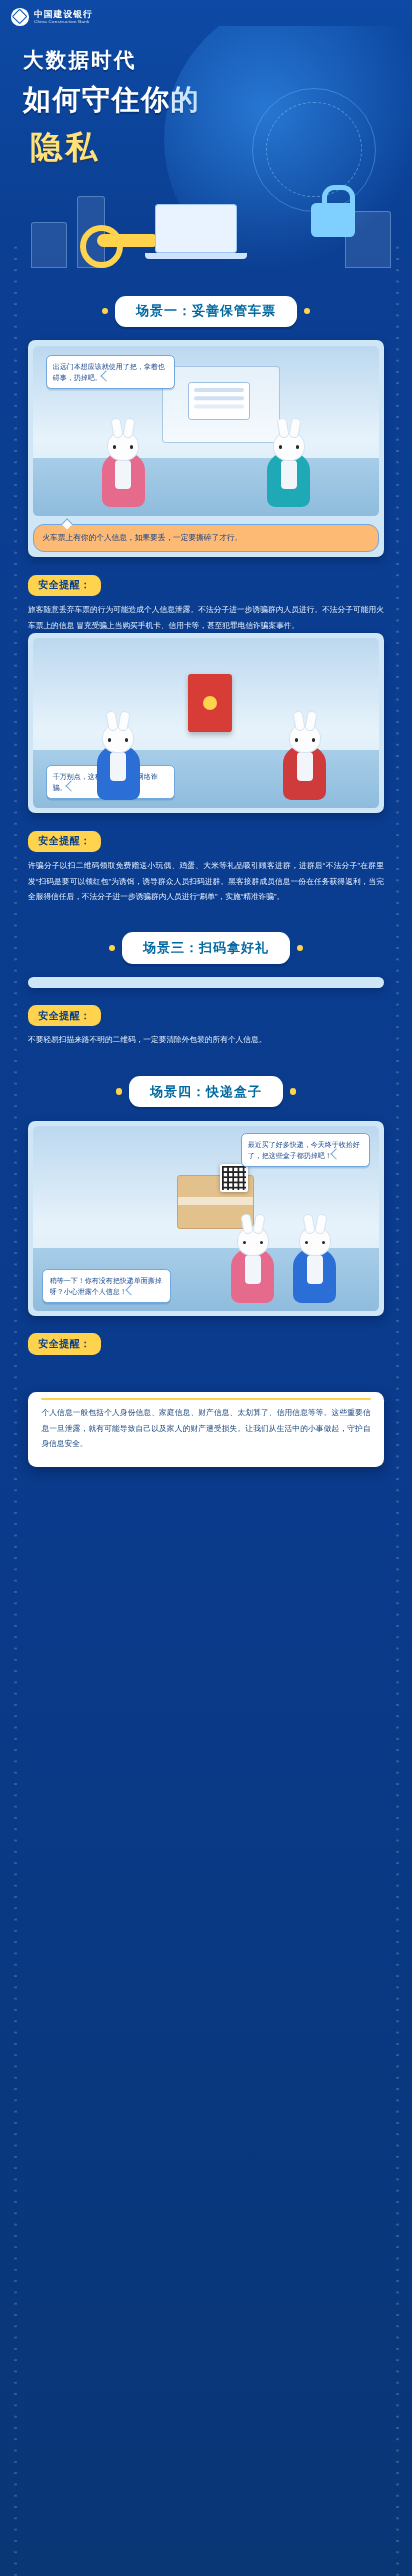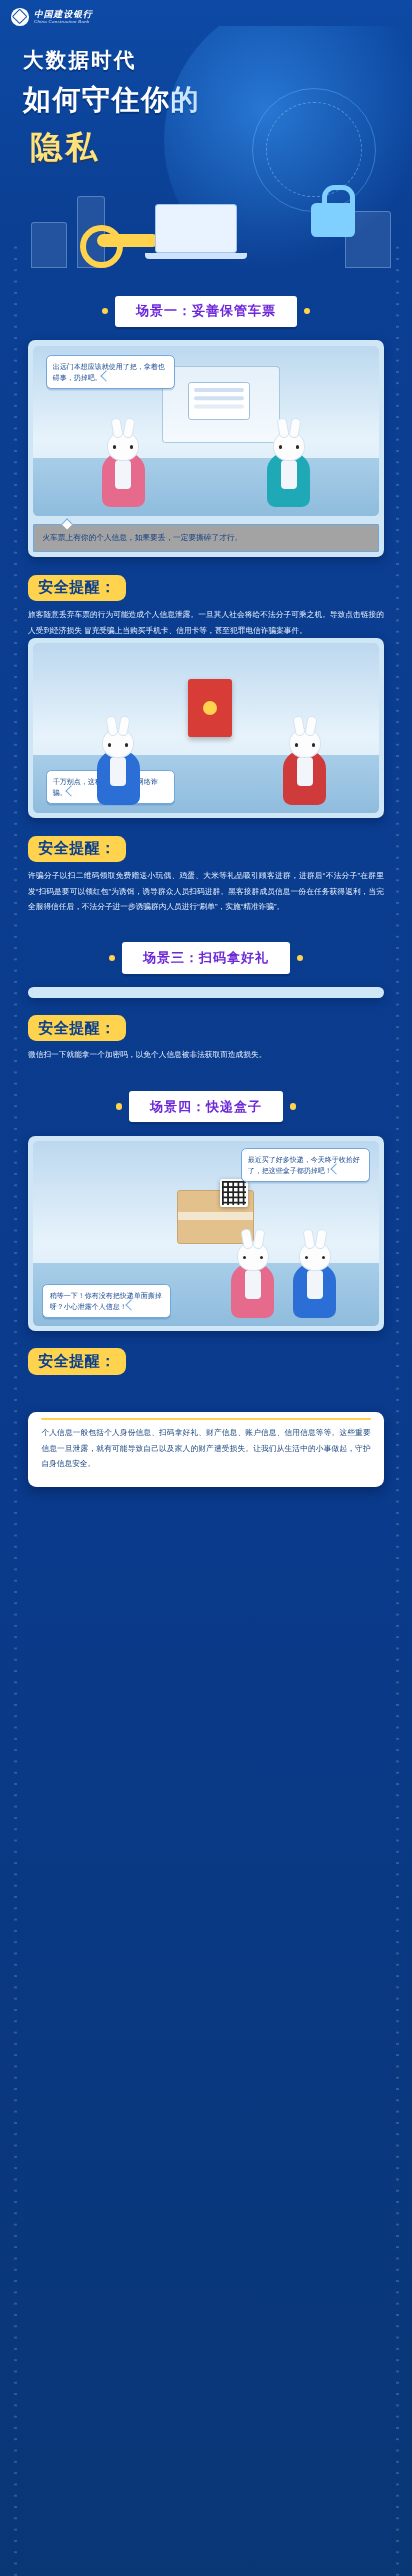--- a/index.html
+++ b/index.html
@@ -47,21 +47,21 @@
     position: relative;
     flex: none;
   }
   .brand-logo::before {
     content: "";
     position: absolute; inset: 3.1px;
     border: 1.5px solid #0a57b5;
     border-radius: 1px;
     transform: rotate(45deg);
   }
-  .brand-text { line-height: 1.15; font-style: italic; }
+  .brand-text { line-height: 1.15; }
   .brand-cn { font-size: 8.8px; font-weight: bold; letter-spacing: 1px; }
   .brand-en { font-size: 4.4px; letter-spacing: 0.3px; opacity: .85; }
 
   .hero {
     position: relative;
     height: 242px;
     padding: 20.6px 0 0 23px;
     overflow: hidden;
   }
   .hero-glow {
@@ -172,26 +172,26 @@
   
   .scene { position: relative; z-index: 4; padding: 0 28px; }
   .scene-title-wrap {
     display: flex;
     justify-content: center;
     margin: 28px 0 13.4px;
   }
   .scene-title {
     position: relative;
     background: #ffffff;
-    color: #6d28d9;
+    color: #0369a1;
     font-size: 13px;
     font-weight: bold;
     letter-spacing: 1px;
     padding: 6.7px 20.6px;
-    border-radius: 3px;
+    border-radius: 11px;
     box-shadow: 0 2.6px 0 rgba(5,35,85,.35);
     white-space: nowrap;
   }
   .scene-title::before,
   .scene-title::after {
     content: "";
     position: absolute;
     top: 50%;
     width: 6.2px; height: 6.2px;
     margin-top: -3.1px;
@@ -320,43 +320,43 @@
     font-size: 7px;
     line-height: 1.6;
     padding: 4.6px 6.2px;
   }
 
   .scene-note {
     margin: 8.2px 0 0;
     font-size: 7.7px;
     line-height: 1.8;
     color: #133f84;
-    background: #a3a3a3;
+    background: #fdba74;
     border: 1px solid #6fa7de;
-    border-radius: 1px;
+    border-radius: 11px;
     padding: 6.2px 8.2px;
     position: relative;
   }
   .scene-note::after {
     content: "";
     position: absolute;
     top: -4.6px; left: 29px;
     width: 7.2px; height: 7.2px;
     background: #fff;
     border-left: 1px solid #6fa7de;
     border-top: 1px solid #6fa7de;
     transform: rotate(45deg);
   }
 
   
   .tip-head {
     display: inline-block;
     background: #ffd34d;
     color: #0a3f8f;
-    font-size: 15px;
+    font-size: 10px;
     font-weight: bold;
     letter-spacing: 0.5px;
     padding: 3.6px 10.3px;
     border-radius: 8.2px;
     margin: 17.5px 0 6.2px;
     text-align: right;
   }
   .tip-body {
     font-size: 7.7px;
     line-height: 2;
@@ -519,21 +519,21 @@
               <i></i>
             </div>
           <div class="body"></div>
         </div>
         <div class="bubble inline" style="left:12.4px;top:9.3px;">出远门本想应该就使用了把，拿着也碍事，扔掉吧。</div>
       </div>
       <div class="scene-note">火车票上有你的个人信息，如果要丢，一定要撕碎了才行。</div>
     </div>
 
     <div class="tip-head">安全提醒：</div>
-    <div class="tip-body">旅客随意丢弃车票的行为可能造成个人信息泄露。一旦其人社会将给不法分子可乘之机。导致点击链接的人受到经济损失 冒充受骗上当购买手机卡、信用卡等，甚至犯罪电信诈骗案事件。</div>
+    <div class="tip-body">旅客随意丢弃车票的行为可能造成个人信息泄露。不法分子进一步诱骗群内人员进行。不法分子可能用火车票上的信息 冒充受骗上当购买手机卡、信用卡等，甚至犯罪电信诈骗案事件。</div>
   </div>
 
   <div class="scene">
 
     <div class="panel">
       <div class="stage">
         <div class="stage-floor"></div>
         <div class="envelope" style="left:155px;top:36px;"></div>
         <div class="bunny" style="left:57px;">
           <div class="head"></div>
@@ -561,21 +561,21 @@
 
   <div class="scene">
     <div class="scene-title-wrap">
       <div class="scene-title">场景三：扫码拿好礼</div>
     </div>
 
     <div class="panel">
     </div>
 
     <div class="tip-head">安全提醒：</div>
-    <div class="tip-body">微信扫一下就能拿一个加密吗，以免个人信息被非法获取而造成损失。</div>
+    <div class="tip-body">不要轻易扫描来路不明的二维码，一定要清除外包装的所有个人信息。</div>
   </div>
 
   <div class="scene">
     <div class="scene-title-wrap">
       <div class="scene-title">场景四：快递盒子</div>
     </div>
 
     <div class="panel">
       <div class="stage tall">
         <div class="stage-floor"></div>
@@ -599,18 +599,18 @@
         </div>
         <div class="bubble inline" style="right:9.3px;top:7.2px;">最近买了好多快递，今天终于收拾好了，把这些盒子都扔掉吧！</div>
         <div class="bubble inline" style="left:9.3px;bottom:8.2px;">稍等一下！你有没有把快递单面撕掉呀？小心泄露个人信息！</div>
       </div>
     </div>
 
     <div class="tip-head">安全提醒：</div>
   </div>
 
   <div class="footer-card">
-    <div>个人信息一般包括个人身份信息、扫码拿好礼、财产信息、账户信息、信用信息等等。这些重要信息一旦泄露，就有可能导致自己以及家人的财产遭受损失。让我们从生活中的小事做起，守护自身信息安全。</div>
+    <div>个人信息一般包括个人身份信息、家庭信息、财产信息、太划算了、信用信息等等。这些重要信息一旦泄露，就有可能导致自己以及家人的财产遭受损失。让我们从生活中的小事做起，守护自身信息安全。</div>
   </div>
   <div class="footer-pad"></div>
 
 </div>
 
 
 </body></html>

